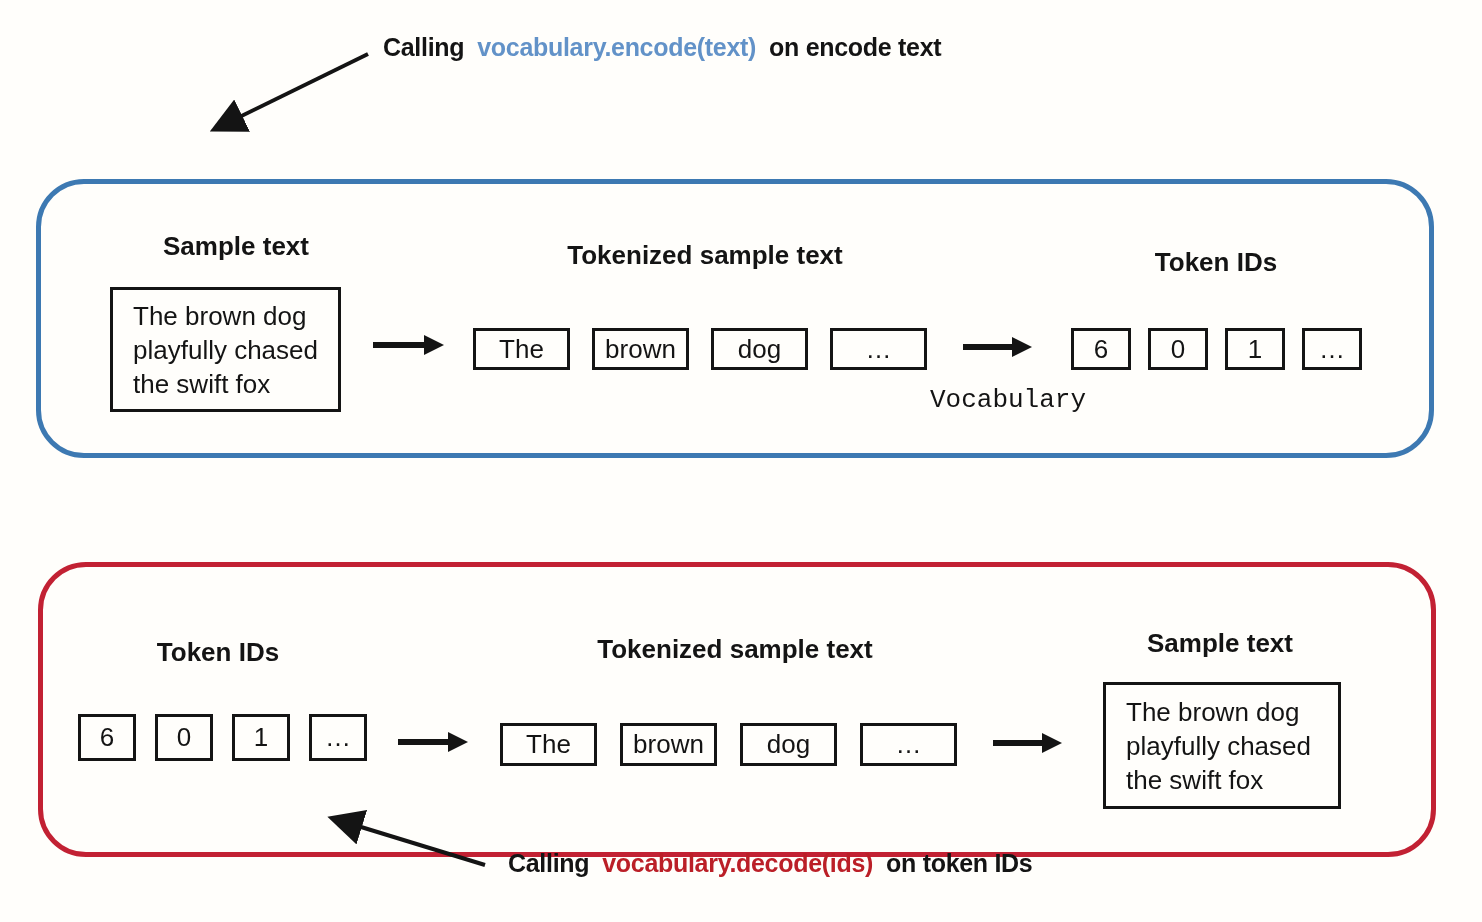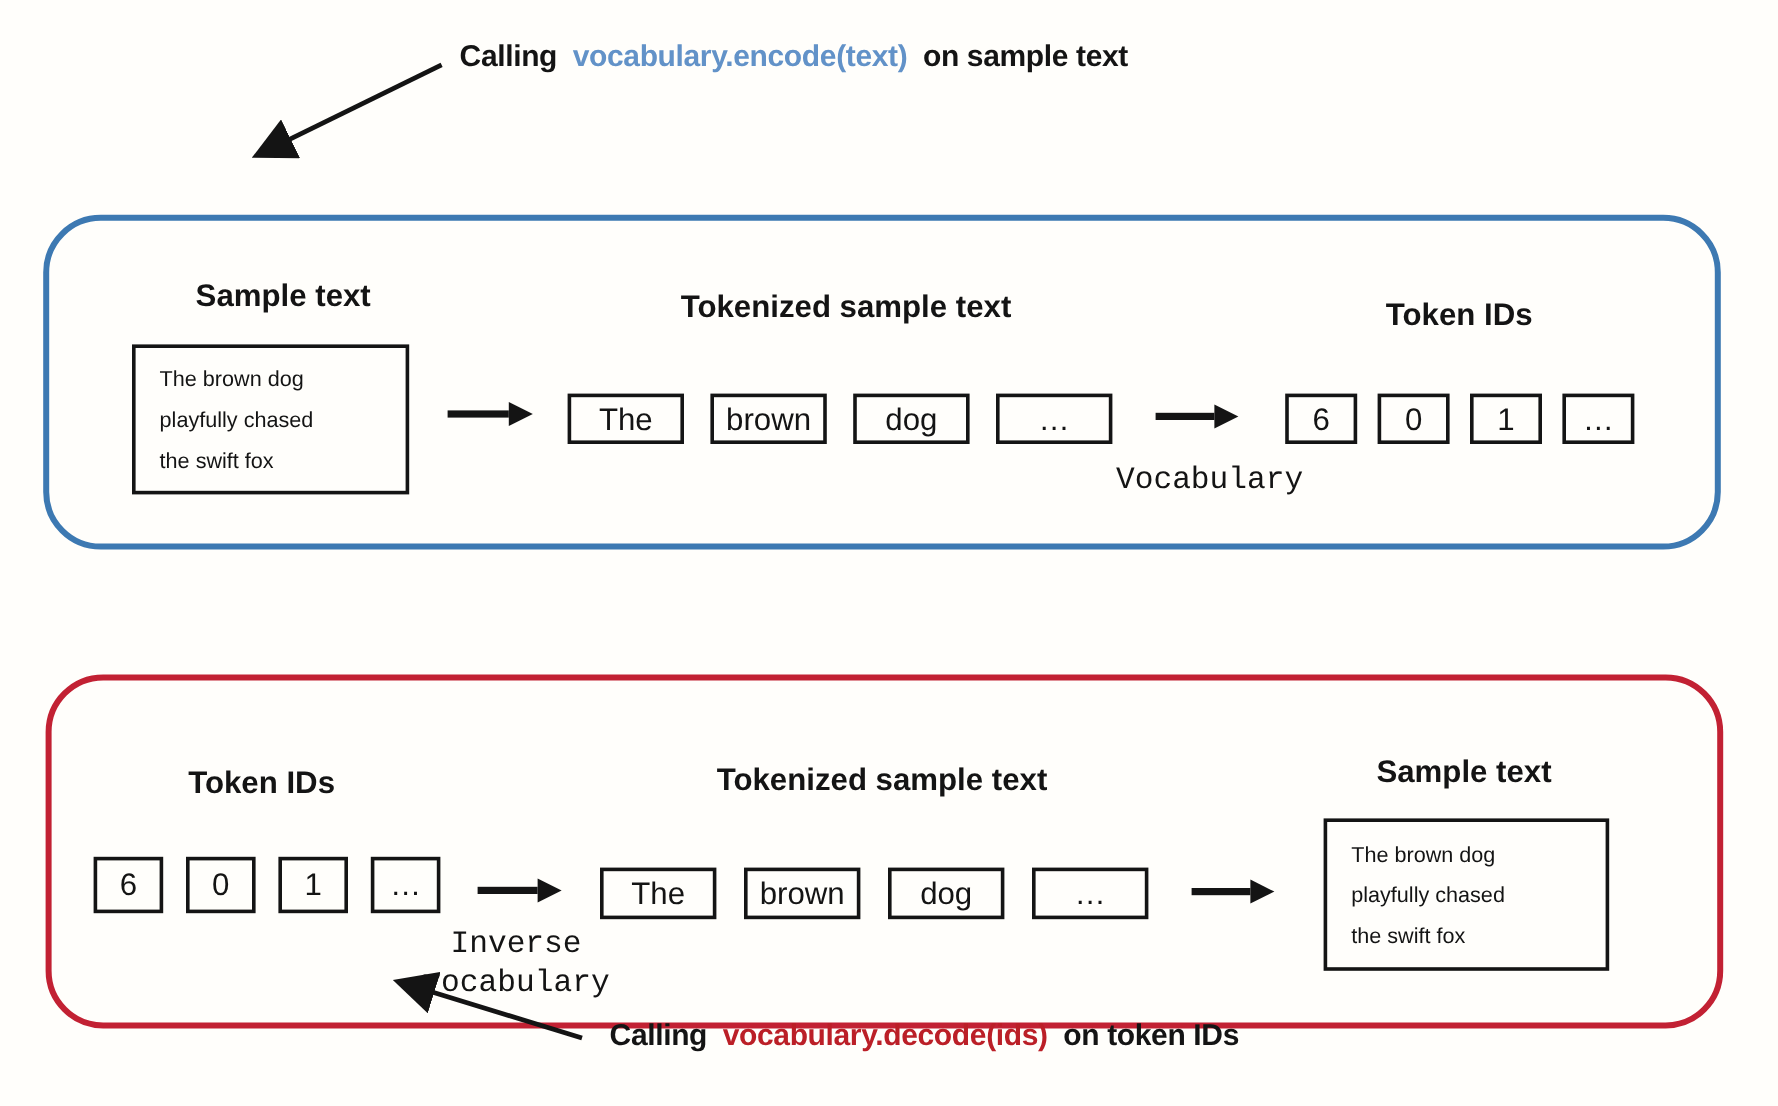--- a/index.html
+++ b/index.html
@@ -50,21 +50,21 @@
     white-space:pre-line;
     font-family:Liberation Mono, monospace;
   }
   
   .sample-box{
     position:absolute;
     box-sizing:border-box;
     border:3px solid var(--ink);
     display:flex;align-items:center;
     padding-left:20px;
-    font-size:18px;line-height:34px;
+    font-size:26px;line-height:34px;
     white-space:pre-line;
     text-align:left;
   }
   .box-row{
     position:absolute;
     display:flex;
   }
   .tok{
     box-sizing:border-box;
     border:3px solid var(--ink);
@@ -95,21 +95,21 @@
   .caption-arrow{position:absolute;}
 </style>
 </head>
 <body>
 
 <div id="stage">
 
   <div class="caption" style="left:383px;top:33px;">
     <span>Calling</span>
     <span class="code-blue">vocabulary.encode(text)</span>
-    <span>on sample text</span>
+    <span>on encode text</span>
   </div>
 
   <svg class="caption-arrow" style="left:205px;top:46px;" width="172" height="92" viewBox="0 0 172 92">
     <defs>
       <marker id="ah1" markerWidth="9" markerHeight="9" refX="7" refY="4.5" orient="auto">
         <path d="M0,0 L9,4.5 L0,9 z" fill="#141414"></path>
       </marker>
     </defs>
     <line x1="163" y1="8" x2="12" y2="82" stroke="#141414" stroke-width="4" marker-end="url(#ah1)"></line>
   </svg>
@@ -153,22 +153,20 @@
 
     <div class="box-row row-gap19" style="left:35px;top:147px;">
       <div class="tok id-bot">6</div>
       <div class="tok id-bot">0</div>
       <div class="tok id-bot">1</div>
       <div class="tok id-bot">…</div>
     </div>
 
     <div class="h-arrow" style="left:355px;top:172px;width:50px;"></div>
 
-    <div class="plain-label" style="left:277px;top:203px;width:220px;">Inverse
-vocabulary</div>
 
     <div class="heading" style="left:532px;top:67px;width:320px;">Tokenized sample text</div>
 
     <div class="box-row row-gap23" style="left:457px;top:156px;">
       <div class="tok word-bot">The</div>
       <div class="tok word-bot">brown</div>
       <div class="tok word-bot">dog</div>
       <div class="tok word-bot">…</div>
     </div>
 

